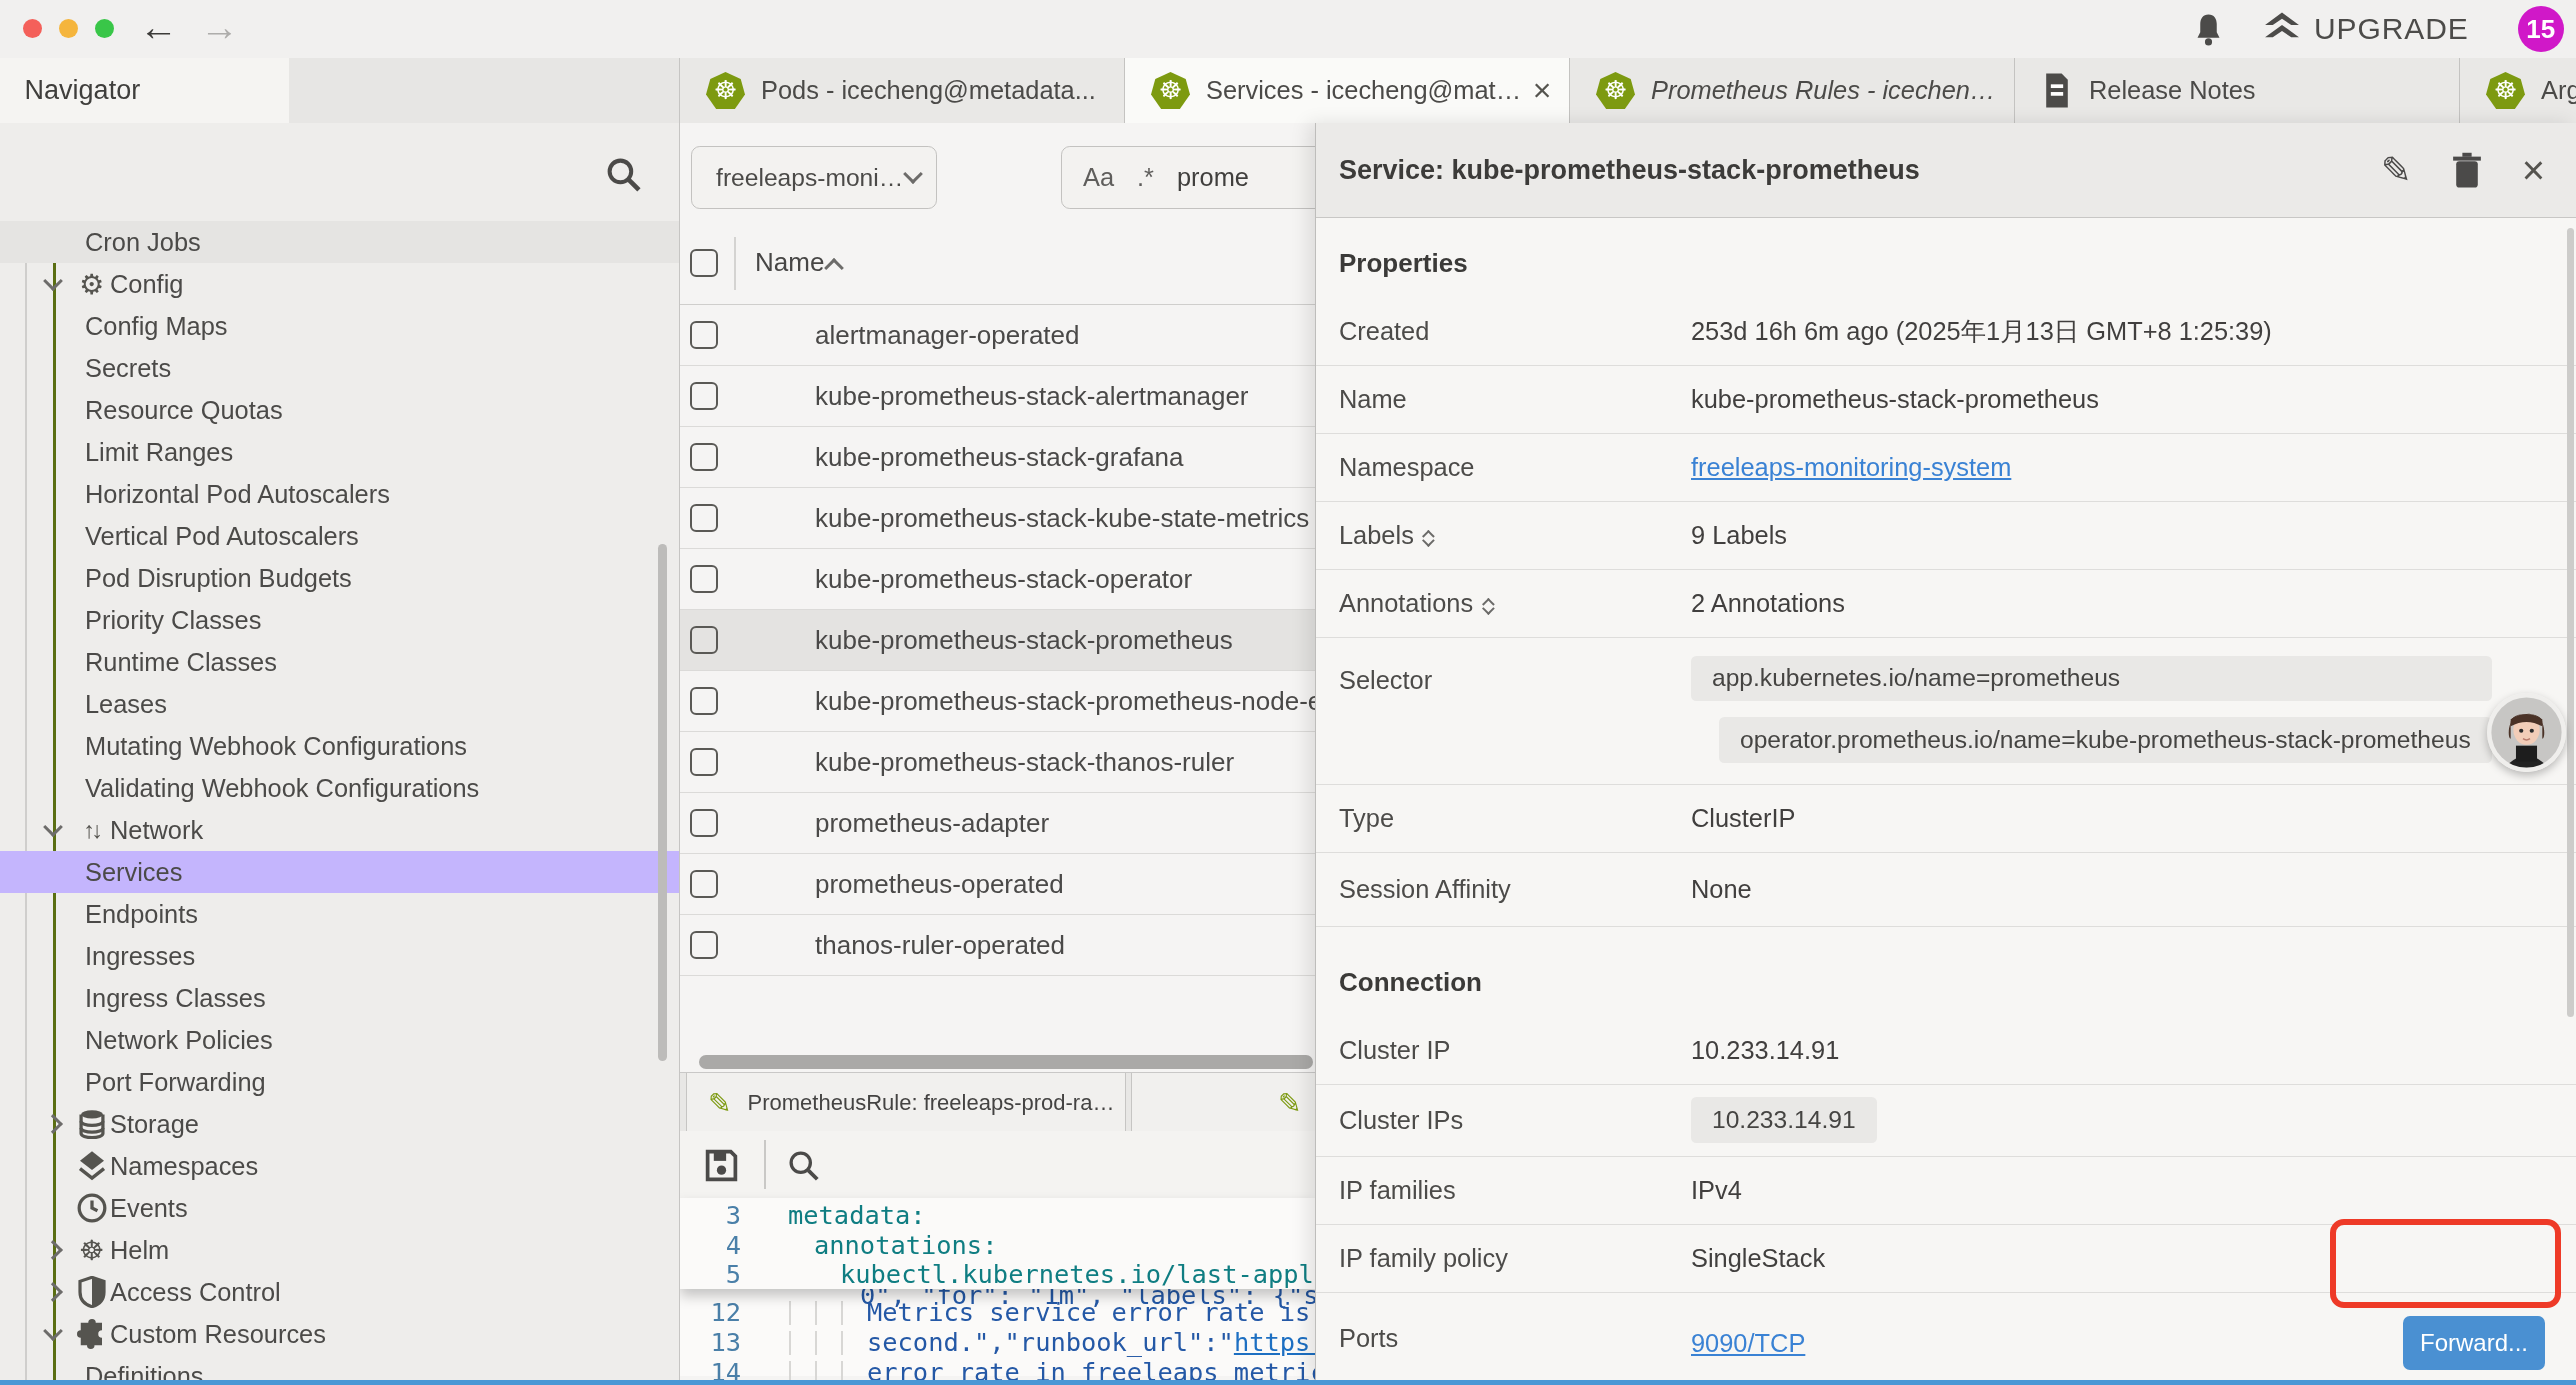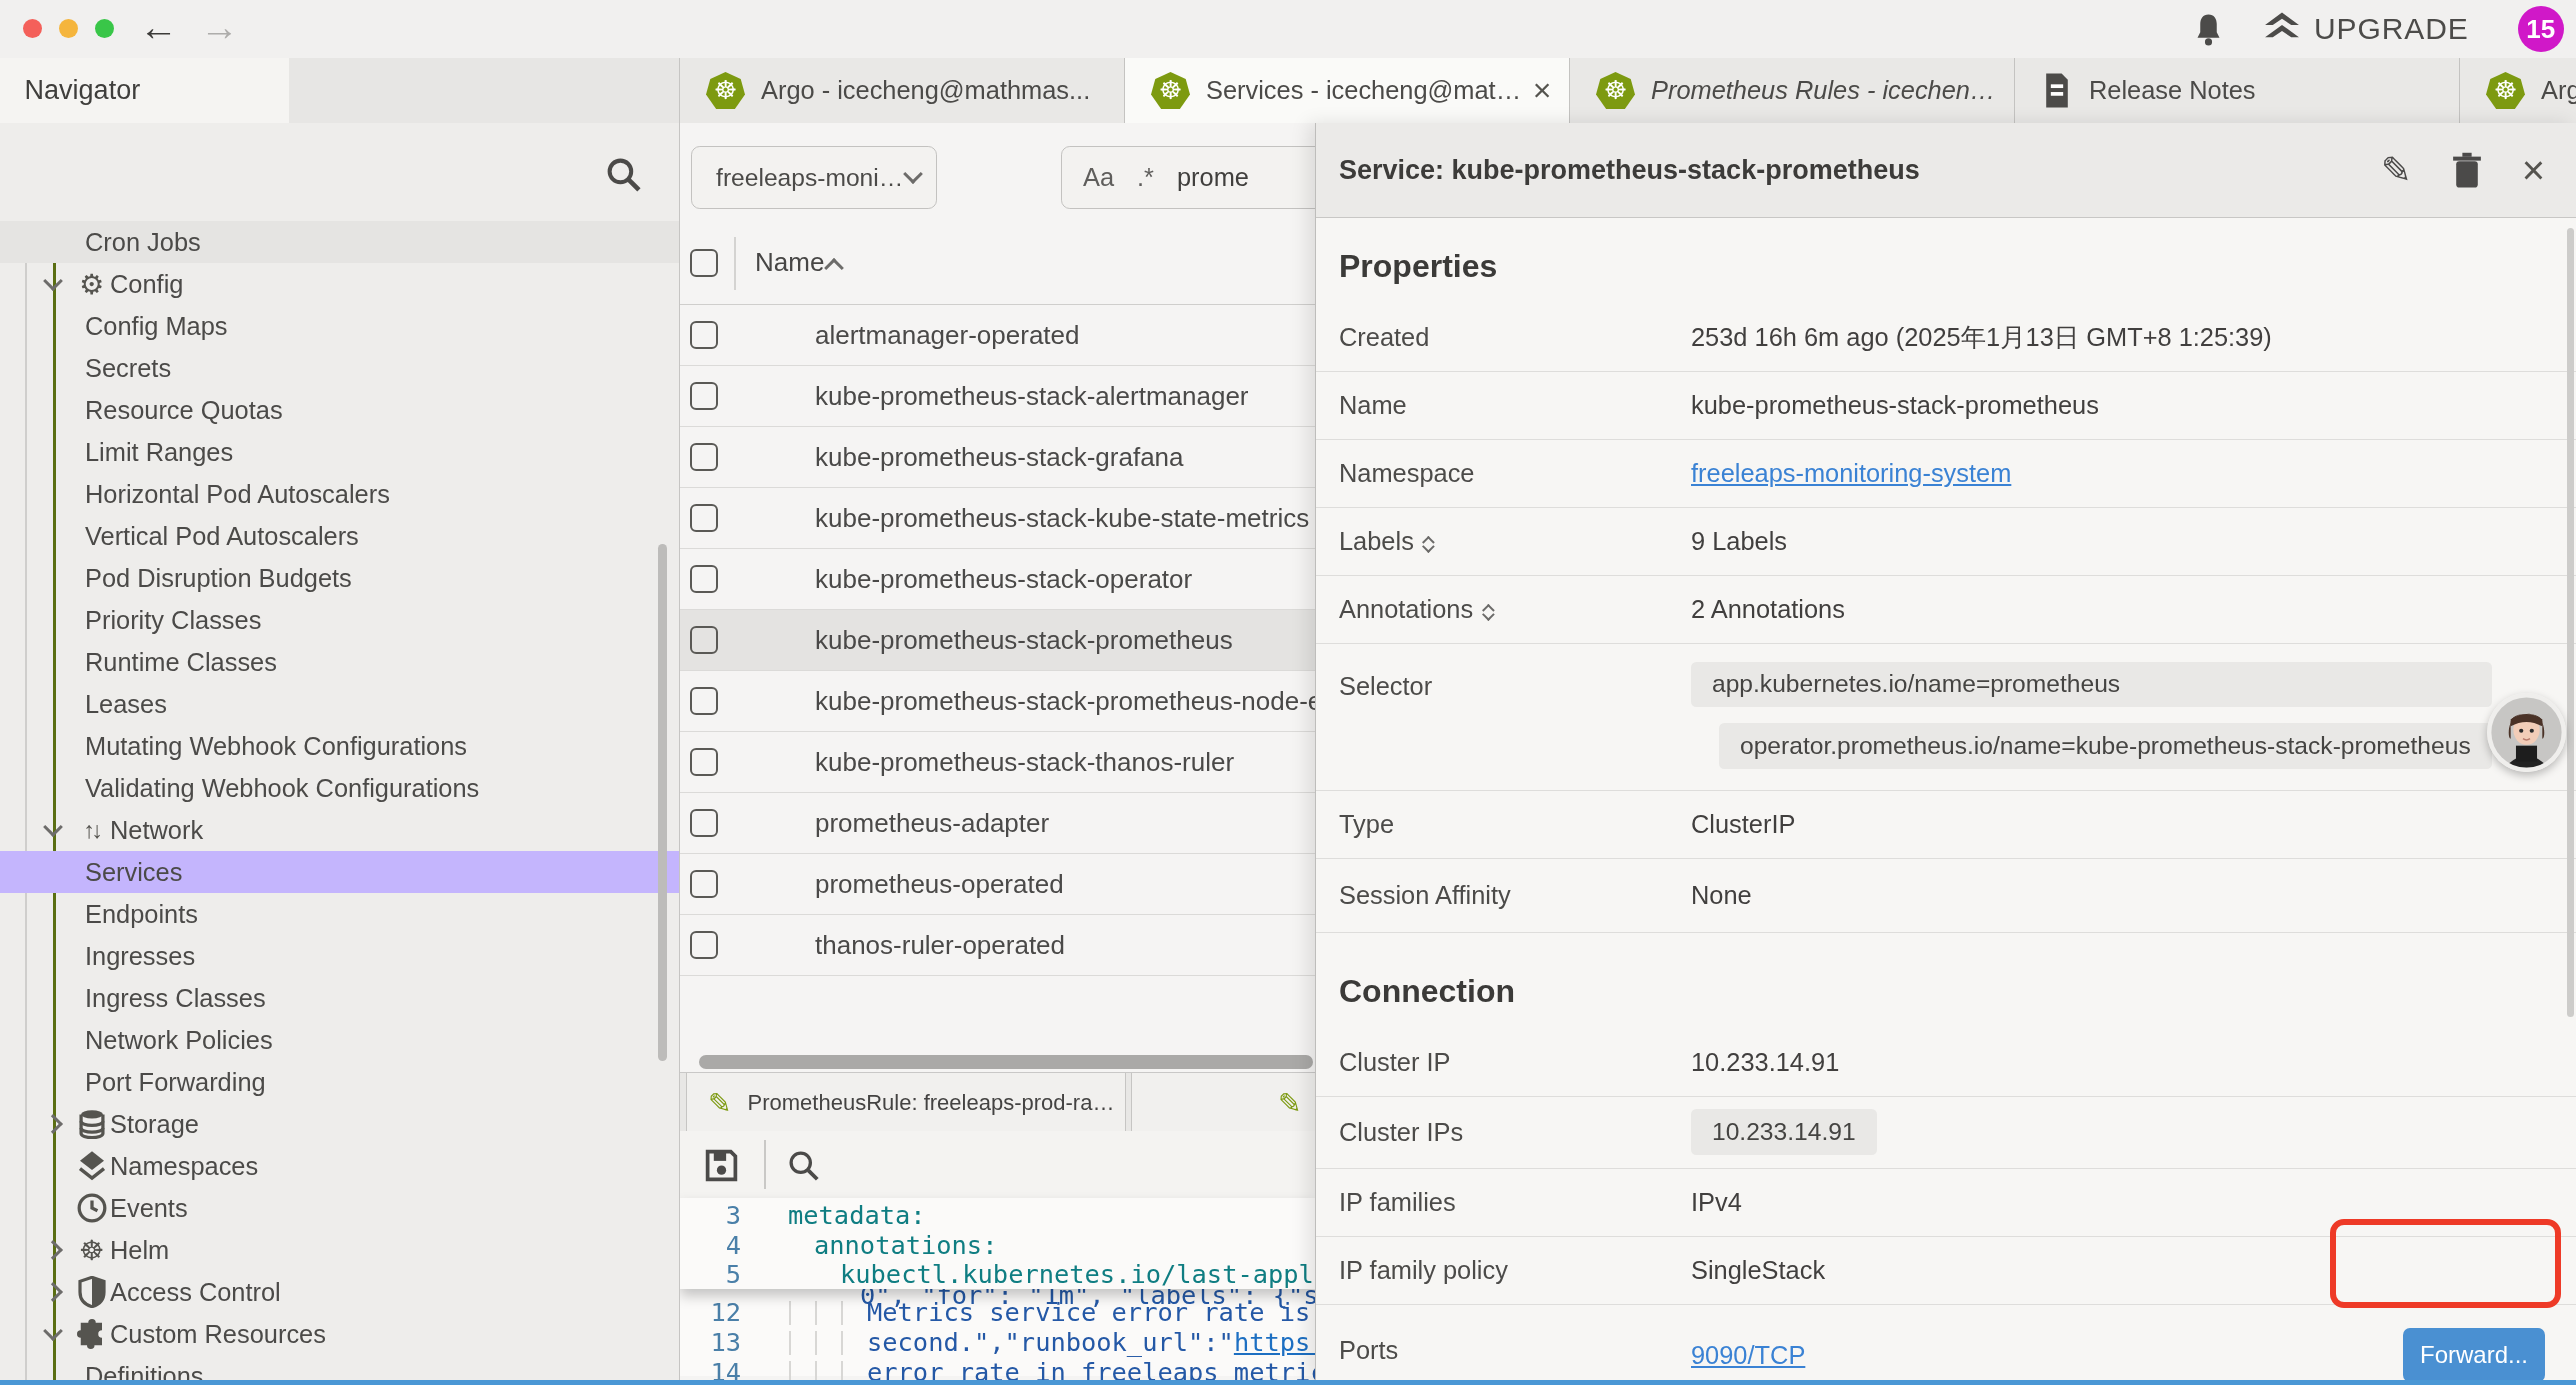--- a/index.html
+++ b/index.html
@@ -95,21 +95,21 @@
   
   .detail { position:absolute; left:1315px; top:123px; width:1261px; height:1257px; background:#f7f6f4;
             border-left:0.9px solid #bebdbb; box-shadow:-7px 0 17.5px rgba(0,0,0,.10); }
   .dheader { position:absolute; left:0; top:0; width:1261px; height:95px; background:#ebeae8; border-bottom:0.9px solid #c8c7c5;
              display:flex; align-items:center; padding:0 32px 0 23px; }
   .dtitle { font-size:27px; font-weight:bold; color:#3c3b39; flex:1; }
   .hicon { margin-left:39px; color:#4b4a49; }
   .hicon.pencil { font-size:37px; }
   .hicon.close { font-size:40px; color:#55544f; }
   .dbody { position:absolute; left:0; top:95px; width:1261px; height:1163px; overflow:hidden; }
-  .dheading { font-size:32px; font-weight:bold; color:#3b3a38; padding:30px 0 19px 23px; }
+  .dheading { font-size:26px; font-weight:bold; color:#3b3a38; padding:30px 0 19px 23px; }
   .dheading.conn { padding-top:40px; }
   .drow { display:flex; align-items:center; min-height:68px; border-bottom:1.8px solid #dedddb; padding:0 32px 0 23px; font-size:25.4px; }
   .dlabel { width:352px; flex:none; color:#4c4b49; display:flex; align-items:center; gap:10.5px; }
   .dval { color:#413f3e; }
   .dlink { color:#3a82d4; text-decoration:underline; }
   .chip { display:inline-block; background:#e9e8e6; border-radius:5.3px; padding:8.8px 21px; font-size:24.6px; color:#454442; white-space:nowrap; }
   .selrow { align-items:flex-start; padding-top:17.5px; padding-bottom:21px; }
   .selrow .dval { display:flex; flex-direction:column; gap:16px; }
   .selrow .chip2 { margin-left:28px; }
   .updn { display:flex; flex-direction:column; gap:1.8px; }
@@ -154,21 +154,21 @@
     <span class="badge">15</span>
   </div>
 </div>
 
 <div class="navrow">
   <div class="navtab">Navigator</div>
 </div>
 <div class="tabstrip">
   <div class="tab">
     <span class="k8s">☸</span>
-    <span class="tab-label">Argo - icecheng@mathmas...</span>
+    <span class="tab-label">Pods - icecheng@metadata...</span>
   </div>
   <div class="tab active">
     <span class="k8s">☸</span>
     <span class="tab-label">Services - icecheng@math...</span>
     <span class="tab-close">×</span>
   </div>
   <div class="tab italic">
     <span class="k8s">☸</span>
     <span class="tab-label">Prometheus Rules - icecheng...</span>
   </div>

